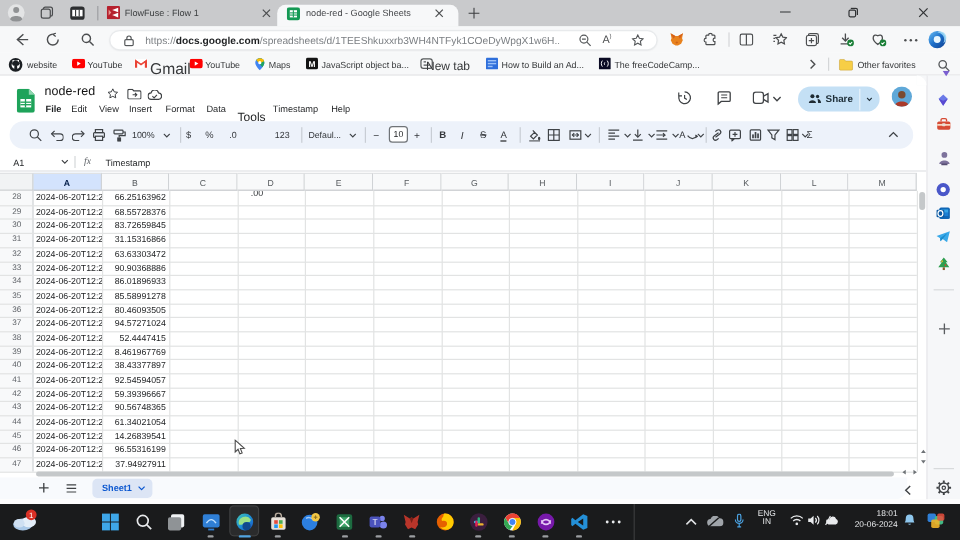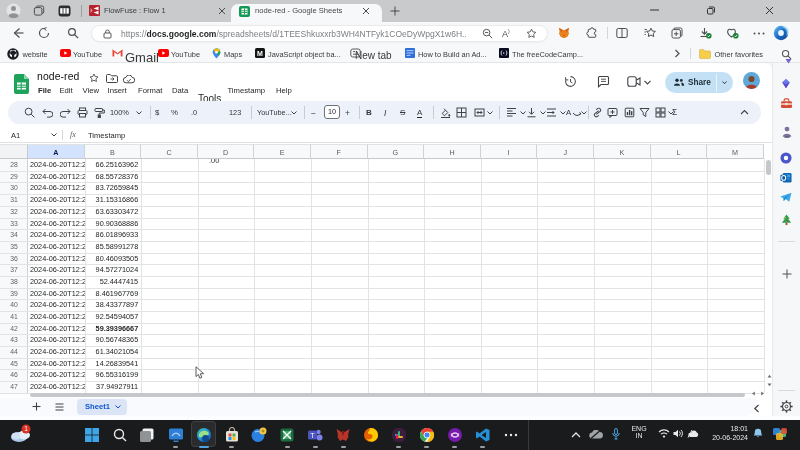--- a/index.html
+++ b/index.html
@@ -311,21 +311,21 @@
 <svg class="ic" style="left:135.5px;top:110.5px" width="6" height="4" viewBox="0 0 6 4">
       <path d="M0.5 0.5 L3 3 L5.5 0.5" fill="none" stroke="#3f4347" stroke-width="1"></path>
     </svg>
 <div class="abs" style="left:150px;top:106px;width:1px;height:13px;background:#c8cdd4;"></div>
 <div class="abs" style="left:155px;top:108px;font-size:7.8px;font-weight:normal;color:#33363a;">$</div>
 <div class="abs" style="left:171px;top:108px;font-size:7.8px;font-weight:normal;color:#33363a;">%</div>
 <div class="abs" style="left:191px;top:108px;font-size:7.4px;font-weight:normal;color:#33363a;">.0</div>
 <div class="abs" style="left:209px;top:108px;font-size:7.4px;font-weight:normal;color:#33363a;margin-top:48px;">.00</div>
 <div class="abs" style="left:229px;top:108px;font-size:7.4px;font-weight:normal;color:#33363a;">123</div>
 <div class="abs" style="left:251px;top:106px;width:1px;height:13px;background:#c8cdd4;"></div>
-<div class="abs" style="left:257px;top:108px;font-size:7.3px;font-weight:normal;color:#33363a;">YouTube...</div>
+<div class="abs" style="left:257px;top:108px;font-size:7.3px;font-weight:normal;color:#33363a;">Defaul...</div>
 <svg class="ic" style="left:291px;top:110.5px" width="6" height="4" viewBox="0 0 6 4">
       <path d="M0.5 0.5 L3 3 L5.5 0.5" fill="none" stroke="#3f4347" stroke-width="1"></path>
     </svg>
 <div class="abs" style="left:304px;top:106px;width:1px;height:13px;background:#c8cdd4;"></div>
 <div class="abs" style="left:311px;top:107.5px;font-size:8.5px;font-weight:normal;color:#33363a;">−</div>
 <div class="abs" style="left:324px;top:104.5px;width:16px;height:14px;border:1px solid #6f7377;border-radius:3px;background:#fff;box-sizing:border-box;text-align:center;font-size:7.2px;line-height:12px;color:#232527;">10</div>
 <div class="abs" style="left:345px;top:107.5px;font-size:8.5px;font-weight:normal;color:#33363a;">+</div>
 <div class="abs" style="left:359px;top:106px;width:1px;height:13px;background:#c8cdd4;"></div>
 <div class="abs" style="left:366px;top:108px;font-size:8px;font-weight:bold;color:#33363a;">B</div>
 <div class="abs" style="left:384px;top:108px;font-size:8.4px;font-weight:normal;color:#33363a;font-style:italic;">I</div>
@@ -491,21 +491,21 @@
 <div class="abs" style="left:0;top:310.94px;width:764px;height:1px;background:#e2e3e3;"></div>
 <div class="abs" style="left:30.0px;top:299.26px;width:54.6px;height:11.68px;line-height:12.08px;font-size:7.3px;color:#1c1e20;overflow:hidden;white-space:nowrap;">2024-06-20T12:23</div>
 <div class="abs" style="left:84.6px;top:299.26px;width:53.6px;height:11.68px;line-height:12.08px;font-size:7.3px;color:#1c1e20;text-align:right;">38.43377897</div>
 <div class="abs" style="left:0;top:310.94px;width:28px;height:11.68px;text-align:center;line-height:11.68px;font-size:6.8px;color:#5f6368;">41</div>
 <div class="abs" style="left:0;top:322.62px;width:764px;height:1px;background:#e2e3e3;"></div>
 <div class="abs" style="left:30.0px;top:310.94px;width:54.6px;height:11.68px;line-height:12.08px;font-size:7.3px;color:#1c1e20;overflow:hidden;white-space:nowrap;">2024-06-20T12:23</div>
 <div class="abs" style="left:84.6px;top:310.94px;width:53.6px;height:11.68px;line-height:12.08px;font-size:7.3px;color:#1c1e20;text-align:right;">92.54594057</div>
 <div class="abs" style="left:0;top:322.62px;width:28px;height:11.68px;text-align:center;line-height:11.68px;font-size:6.8px;color:#5f6368;">42</div>
 <div class="abs" style="left:0;top:334.30px;width:764px;height:1px;background:#e2e3e3;"></div>
 <div class="abs" style="left:30.0px;top:322.62px;width:54.6px;height:11.68px;line-height:12.08px;font-size:7.3px;color:#1c1e20;overflow:hidden;white-space:nowrap;">2024-06-20T12:23</div>
-<div class="abs" style="left:84.6px;top:322.62px;width:53.6px;height:11.68px;line-height:12.08px;font-size:7.3px;color:#1c1e20;text-align:right;font-weight:bold;">59.39396667</div>
+<div class="abs" style="left:84.6px;top:322.62px;width:53.6px;height:11.68px;line-height:12.08px;font-size:7.3px;color:#1c1e20;text-align:right;">59.39396667</div>
 <div class="abs" style="left:0;top:334.30px;width:28px;height:11.68px;text-align:center;line-height:11.68px;font-size:6.8px;color:#5f6368;">43</div>
 <div class="abs" style="left:0;top:345.98px;width:764px;height:1px;background:#e2e3e3;"></div>
 <div class="abs" style="left:30.0px;top:334.30px;width:54.6px;height:11.68px;line-height:12.08px;font-size:7.3px;color:#1c1e20;overflow:hidden;white-space:nowrap;">2024-06-20T12:23</div>
 <div class="abs" style="left:84.6px;top:334.30px;width:53.6px;height:11.68px;line-height:12.08px;font-size:7.3px;color:#1c1e20;text-align:right;">90.56748365</div>
 <div class="abs" style="left:0;top:345.98px;width:28px;height:11.68px;text-align:center;line-height:11.68px;font-size:6.8px;color:#5f6368;">44</div>
 <div class="abs" style="left:0;top:357.66px;width:764px;height:1px;background:#e2e3e3;"></div>
 <div class="abs" style="left:30.0px;top:345.98px;width:54.6px;height:11.68px;line-height:12.08px;font-size:7.3px;color:#1c1e20;overflow:hidden;white-space:nowrap;">2024-06-20T12:23</div>
 <div class="abs" style="left:84.6px;top:345.98px;width:53.6px;height:11.68px;line-height:12.08px;font-size:7.3px;color:#1c1e20;text-align:right;">61.34021054</div>
 <div class="abs" style="left:0;top:357.66px;width:28px;height:11.68px;text-align:center;line-height:11.68px;font-size:6.8px;color:#5f6368;">45</div>
 <div class="abs" style="left:0;top:369.34px;width:764px;height:1px;background:#e2e3e3;"></div>

